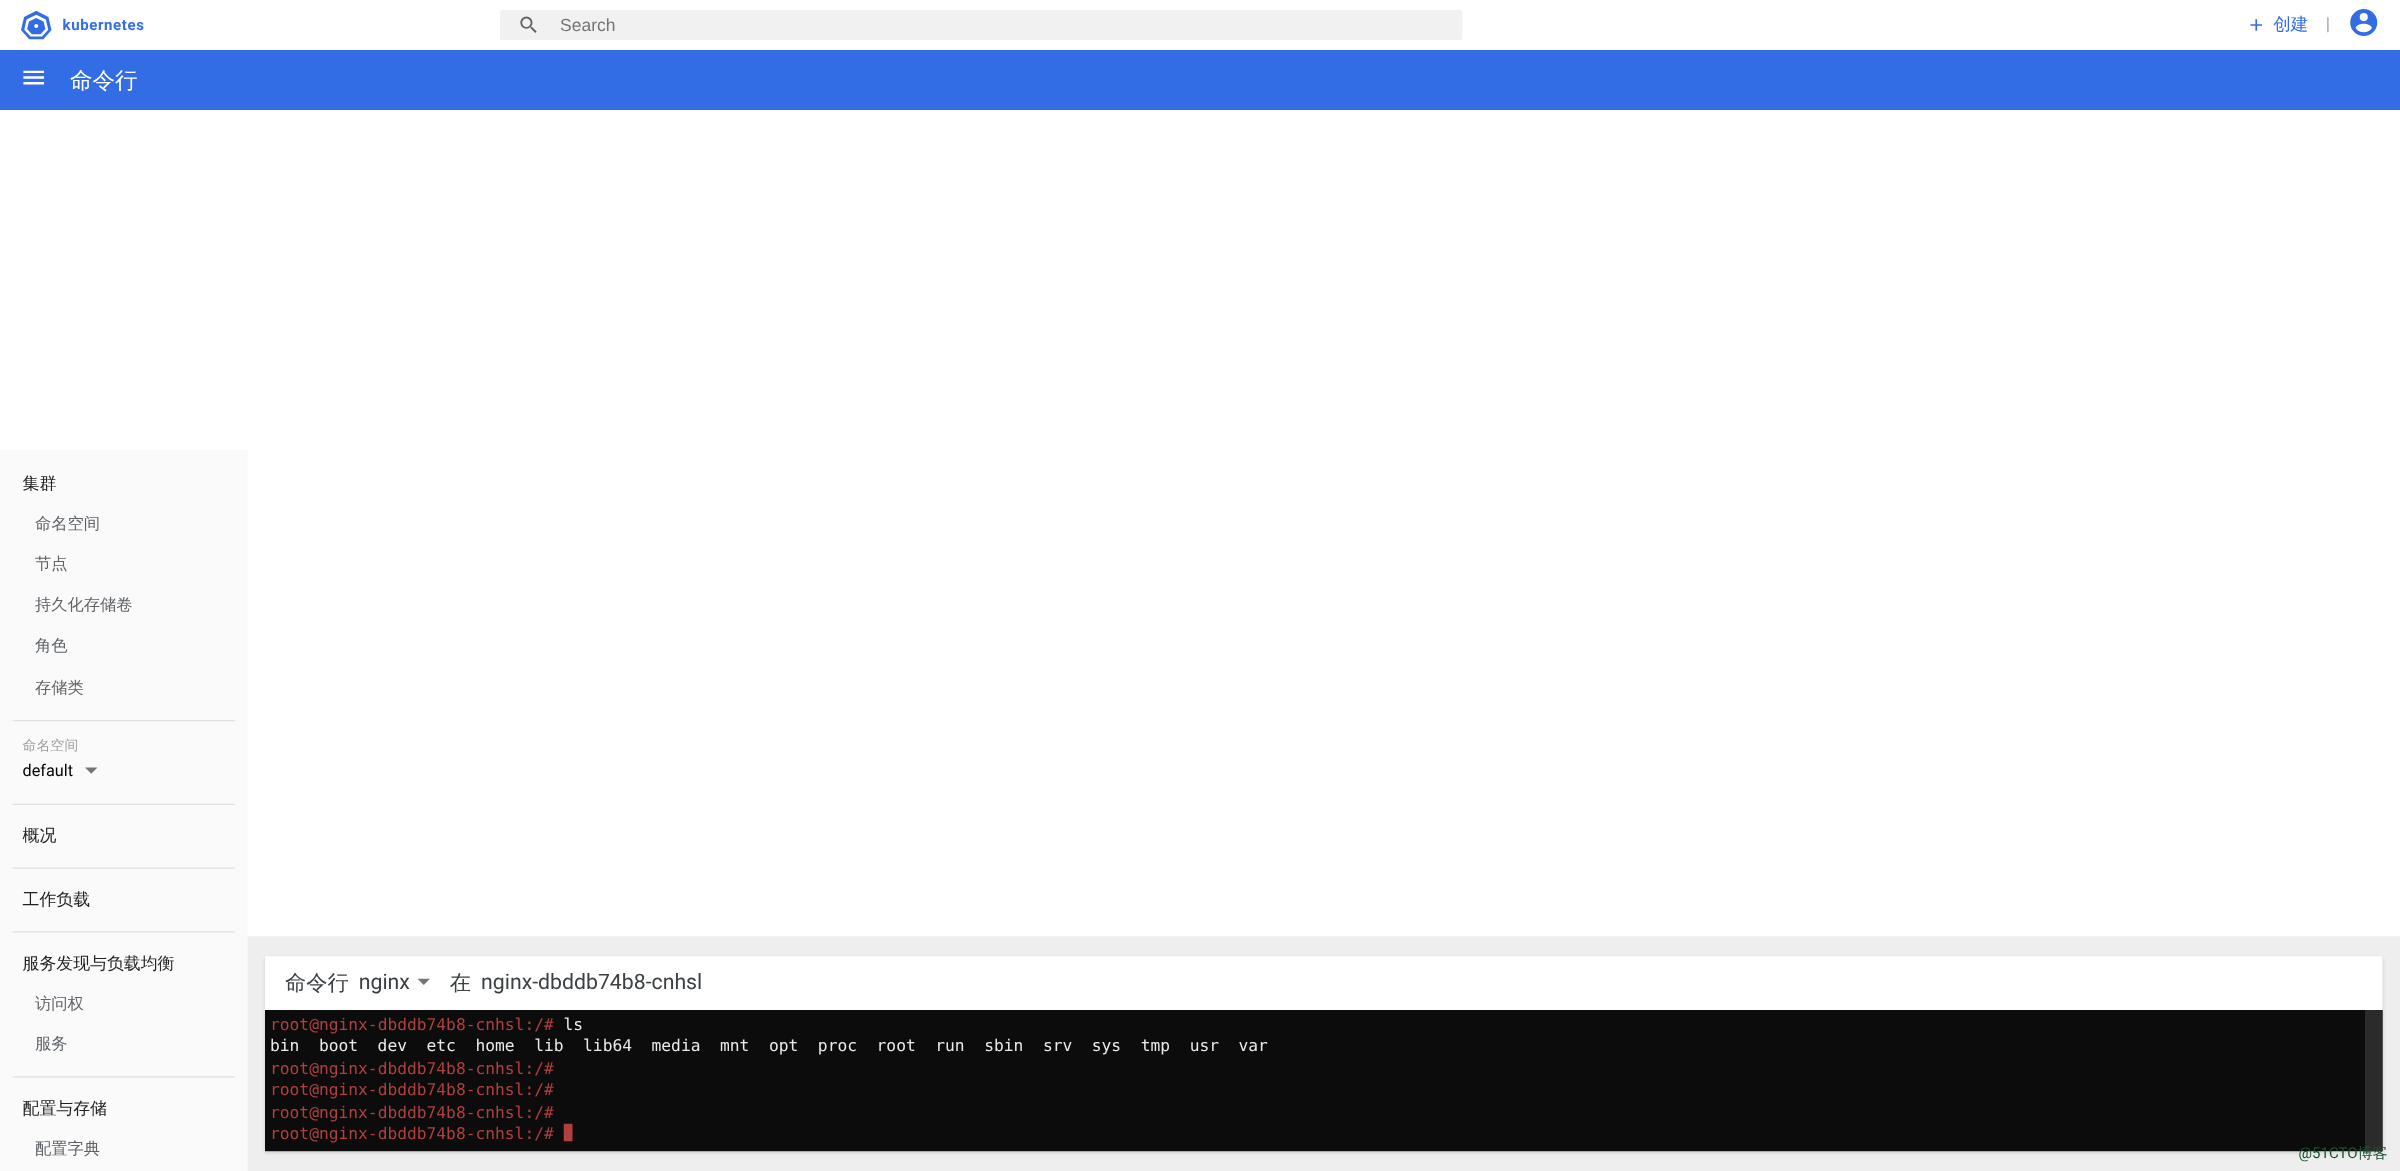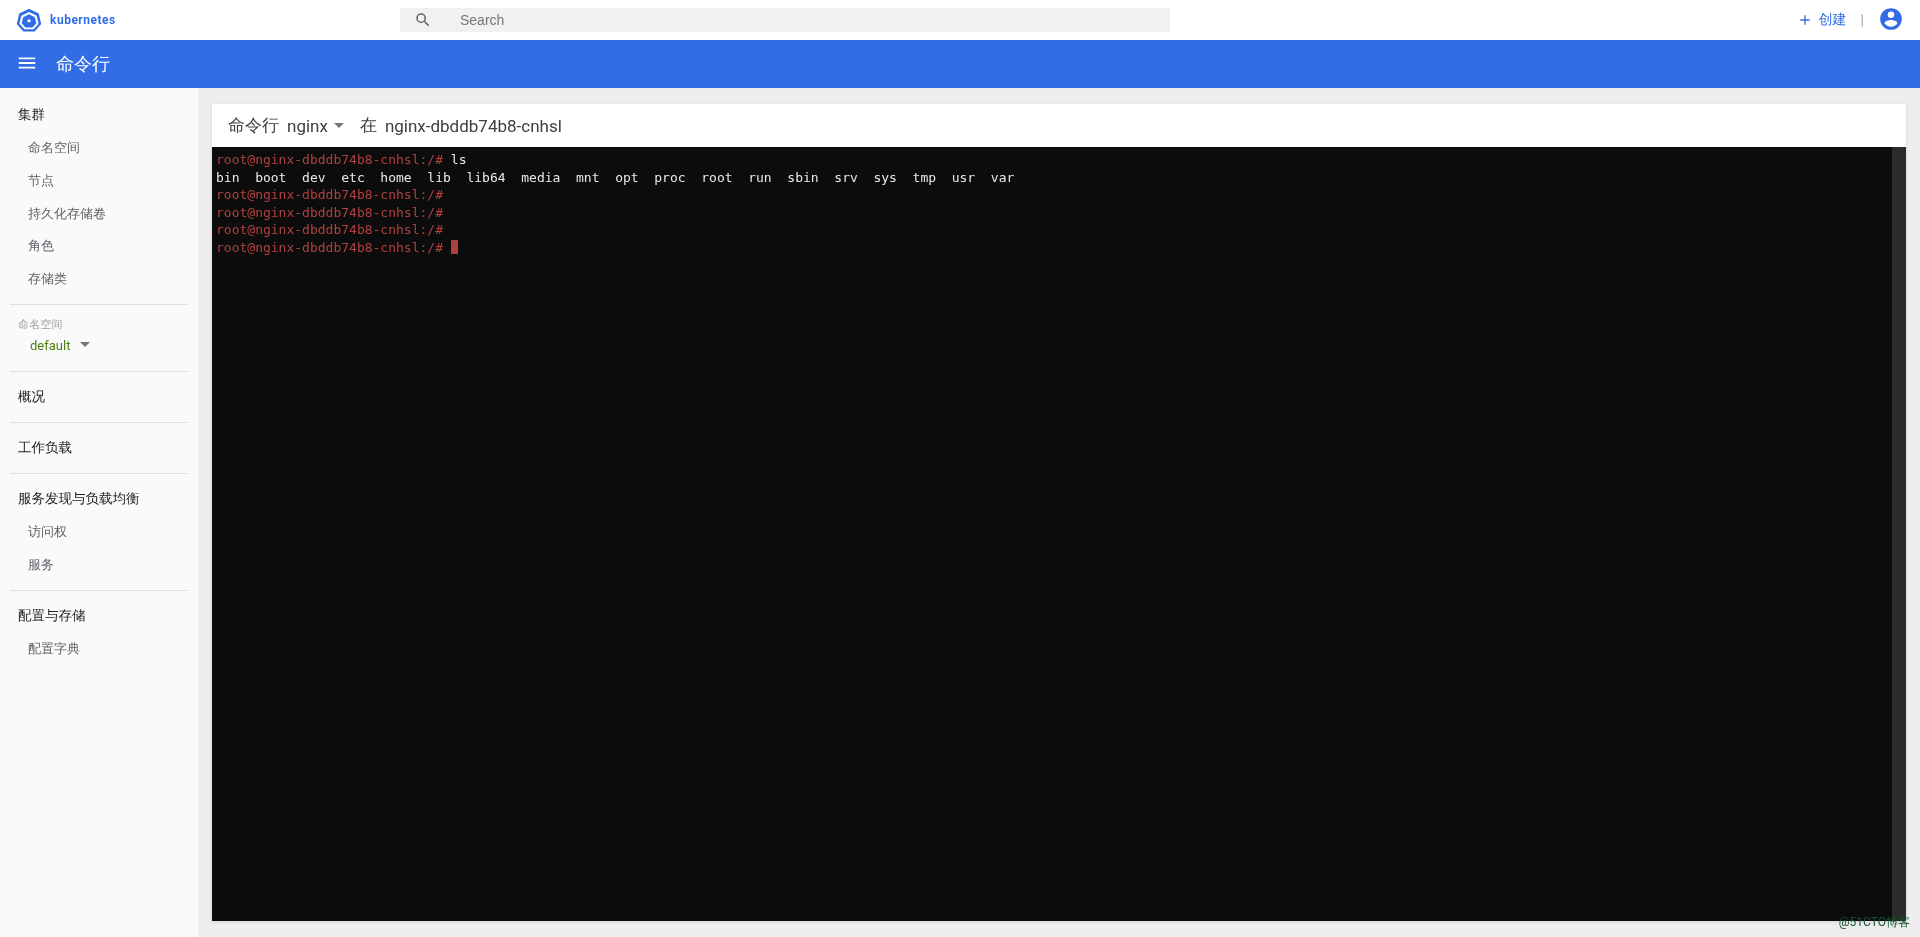--- a/index.html
+++ b/index.html
@@ -3,45 +3,45 @@
 <meta charset="utf-8">
 <style>
   * { box-sizing: border-box; margin: 0; padding: 0; }
   html, body { height: 100%; font-family: Roboto, "Helvetica Neue", Arial, "Microsoft YaHei", sans-serif; font-size: 14px; color: #202124; background: #fff; }
 
   
   .top-header { display: flex; align-items: center; height: 40px; padding: 0 16px; background: #fff; }
   .logo-wrap { display: flex; align-items: center; gap: 8px; width: 384px; }
   .logo-svg { width: 26px; height: 26px; }
   .logo-text { color: #326de6; font-weight: 700; font-size: 12px; letter-spacing: .5px; }
-  .search-wrap { flex: 0 0 770px; display: flex; align-items: center; background: #f1f1f1; height: 24px; border-radius: 2px; padding: 0 14px; gap: 28px; }
+  .search-wrap { flex: 0 0 770px; display: flex; align-items: center; background: #f1f1f1; height: 24px; border-radius: 2px; padding: 0 14px; gap: 16px; }
   .search-wrap svg { width: 18px; height: 18px; fill: #5f6368; flex-shrink: 0; }
   .search-wrap input { border: none; outline: none; background: transparent; flex: 1; font-size: 14px; color: #5f6368; }
   .top-spacer { flex: 1; }
   .top-actions { display: flex; align-items: center; gap: 14px; color: #326de6; font-size: 14px; }
   .create-btn { display: flex; align-items: center; gap: 6px; cursor: pointer; }
   .create-btn svg { width: 16px; height: 16px; fill: #326de6; }
   .sep { color: #9aa0a6; }
   .avatar svg { width: 26px; height: 26px; fill: #326de6; }
 
   
   .blue-bar { display: flex; align-items: center; height: 48px; background: #326de6; color: #fff; padding: 0 16px; gap: 18px; }
   .menu-btn svg { width: 22px; height: 22px; fill: #fff; }
   .blue-title { font-size: 18px; font-weight: 400; }
 
   
-  .body-row { display: flex; height: calc(100vh - 88px); }
+  .body-row { display: flex; height: calc(100vh - 88px); align-items: flex-end; }
 
   
   .sidebar { width: 198px; background: #fafafa; overflow-y: auto; padding-top: 10px; font-size: 13px; color: #444; }
   .nav-heading { padding: 8px 18px; color: #212121; font-weight: 400; font-size: 13.5px; cursor: pointer; }
   .nav-item { padding: 6px 18px 6px 28px; color: #5f6368; font-size: 13px; cursor: pointer; line-height: 1.6; }
   .nav-divider { border: none; border-top: 1px solid #e0e0e0; margin: 8px 10px; }
   .ns-label { padding: 4px 18px 0; font-size: 11px; color: #9e9e9e; letter-spacing: .2px; }
-  .ns-select { display: flex; align-items: center; gap: 10px; padding: 6px 30px 10px; color: #4d7c0f; font-size: 13px; cursor: pointer; }
+  .ns-select { display: flex; align-items: center; gap: 10px; padding: 6px 18px 10px; color: #000000; font-size: 13px; cursor: pointer; }
   .ns-select svg { width: 10px; height: 10px; fill: #757575; }
 
   
   .main { flex: 1; background: #eee; padding: 16px 14px; overflow: hidden; }
   .card { background: #fff; box-shadow: 0 1px 3px rgba(0,0,0,.12); display: flex; flex-direction: column; height: 100%; }
   .card-head { display: flex; align-items: center; gap: 8px; padding: 10px 16px; font-size: 17px; color: #3c4043; }
   .pod-select { display: flex; align-items: center; gap: 6px; margin-right: 8px; cursor: pointer; }
   .pod-select svg { width: 10px; height: 10px; fill: #757575; }
   .in-text { color: #3c4043; }
 

